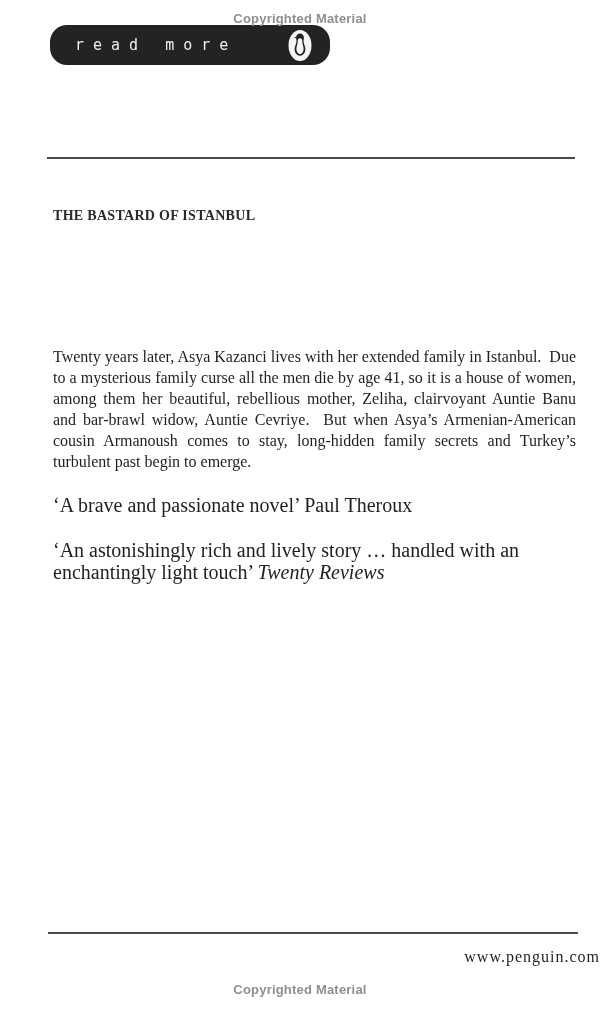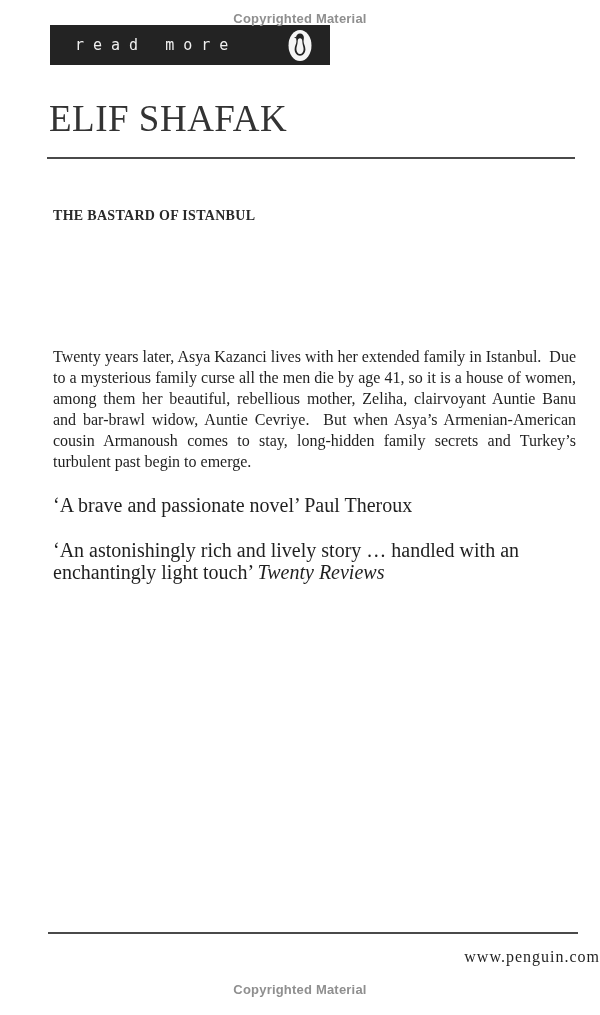--- a/index.html
+++ b/index.html
@@ -31,20 +31,21 @@
   .watermark-top { top: 11px; }
   .watermark-bottom { top: 982px; }
   .banner {
     position: absolute;
     left: 50px;
     top: 25px;
     width: 280px;
     height: 40px;
     background: #232323;
     z-index: 1;
+    border-radius: 17px;
   }
   .banner-label {
     position: absolute;
     left: 25px;
     top: 50%;
     transform: translateY(-50%);
     font-family: "DejaVu Sans Mono", monospace;
     font-size: 15px;
     letter-spacing: 9px;
     color: #f0f0f0;
@@ -127,21 +128,20 @@
   <div class="banner">
     <span class="banner-label">read more</span>
     <svg class="banner-logo" viewBox="0 0 26 33" xmlns="http://www.w3.org/2000/svg">
       <ellipse cx="13" cy="16.5" rx="11.5" ry="15.5" fill="#f5f5f5"></ellipse>
       <path d="M13 4.6 c-2.4 0 -3.9 1.8 -3.9 4.1 c0 1.2 0.35 2.2 0.35 3.5 c0 2.9 -1.85 4.4 -1.85 8.1 c0 3.6 2.2 6.4 5.4 6.4 c3.2 0 5.4 -2.8 5.4 -6.4 c0 -3.7 -1.85 -5.2 -1.85 -8.1 c0 -1.3 0.35 -2.3 0.35 -3.5 c0 -2.3 -1.5 -4.1 -3.9 -4.1 z" fill="#232323"></path>
       <path d="M13 9.2 c-1.4 0 -2.3 1.3 -2.3 3 c0 3.4 -1.3 5 -1.3 7.9 c0 2.9 1.5 5 3.6 5 c2.1 0 3.6 -2.1 3.6 -5 c0 -2.9 -1.3 -4.5 -1.3 -7.9 c0 -1.7 -0.9 -3 -2.3 -3 z" fill="#f5f5f5"></path>
       <path d="M9.6 7.6 l-2.6 1.1 l2.7 0.9 z" fill="#232323"></path>
     </svg>
   </div>
 
-  <div class="author">ELIF SHAFAK</div>
 
   <div class="rule rule-top"></div>
 
   <div class="book-title">THE BASTARD OF ISTANBUL</div>
 
 
   <div class="para para-2">Twenty years later, Asya Kazanci lives with her extended family in Istanbul.  Due to a mysterious family curse all the men die by age 41, so it is a house of women, among them her beautiful, rebellious mother, Zeliha, clairvoyant Auntie Banu and bar-brawl widow, Auntie Cevriye.  But when Asya’s Armenian-American cousin Armanoush comes to stay, long-hidden family secrets and Turkey’s turbulent past begin to emerge.</div>
 
   <div class="review review-1">
     <span>‘A brave and passionate novel’</span>

